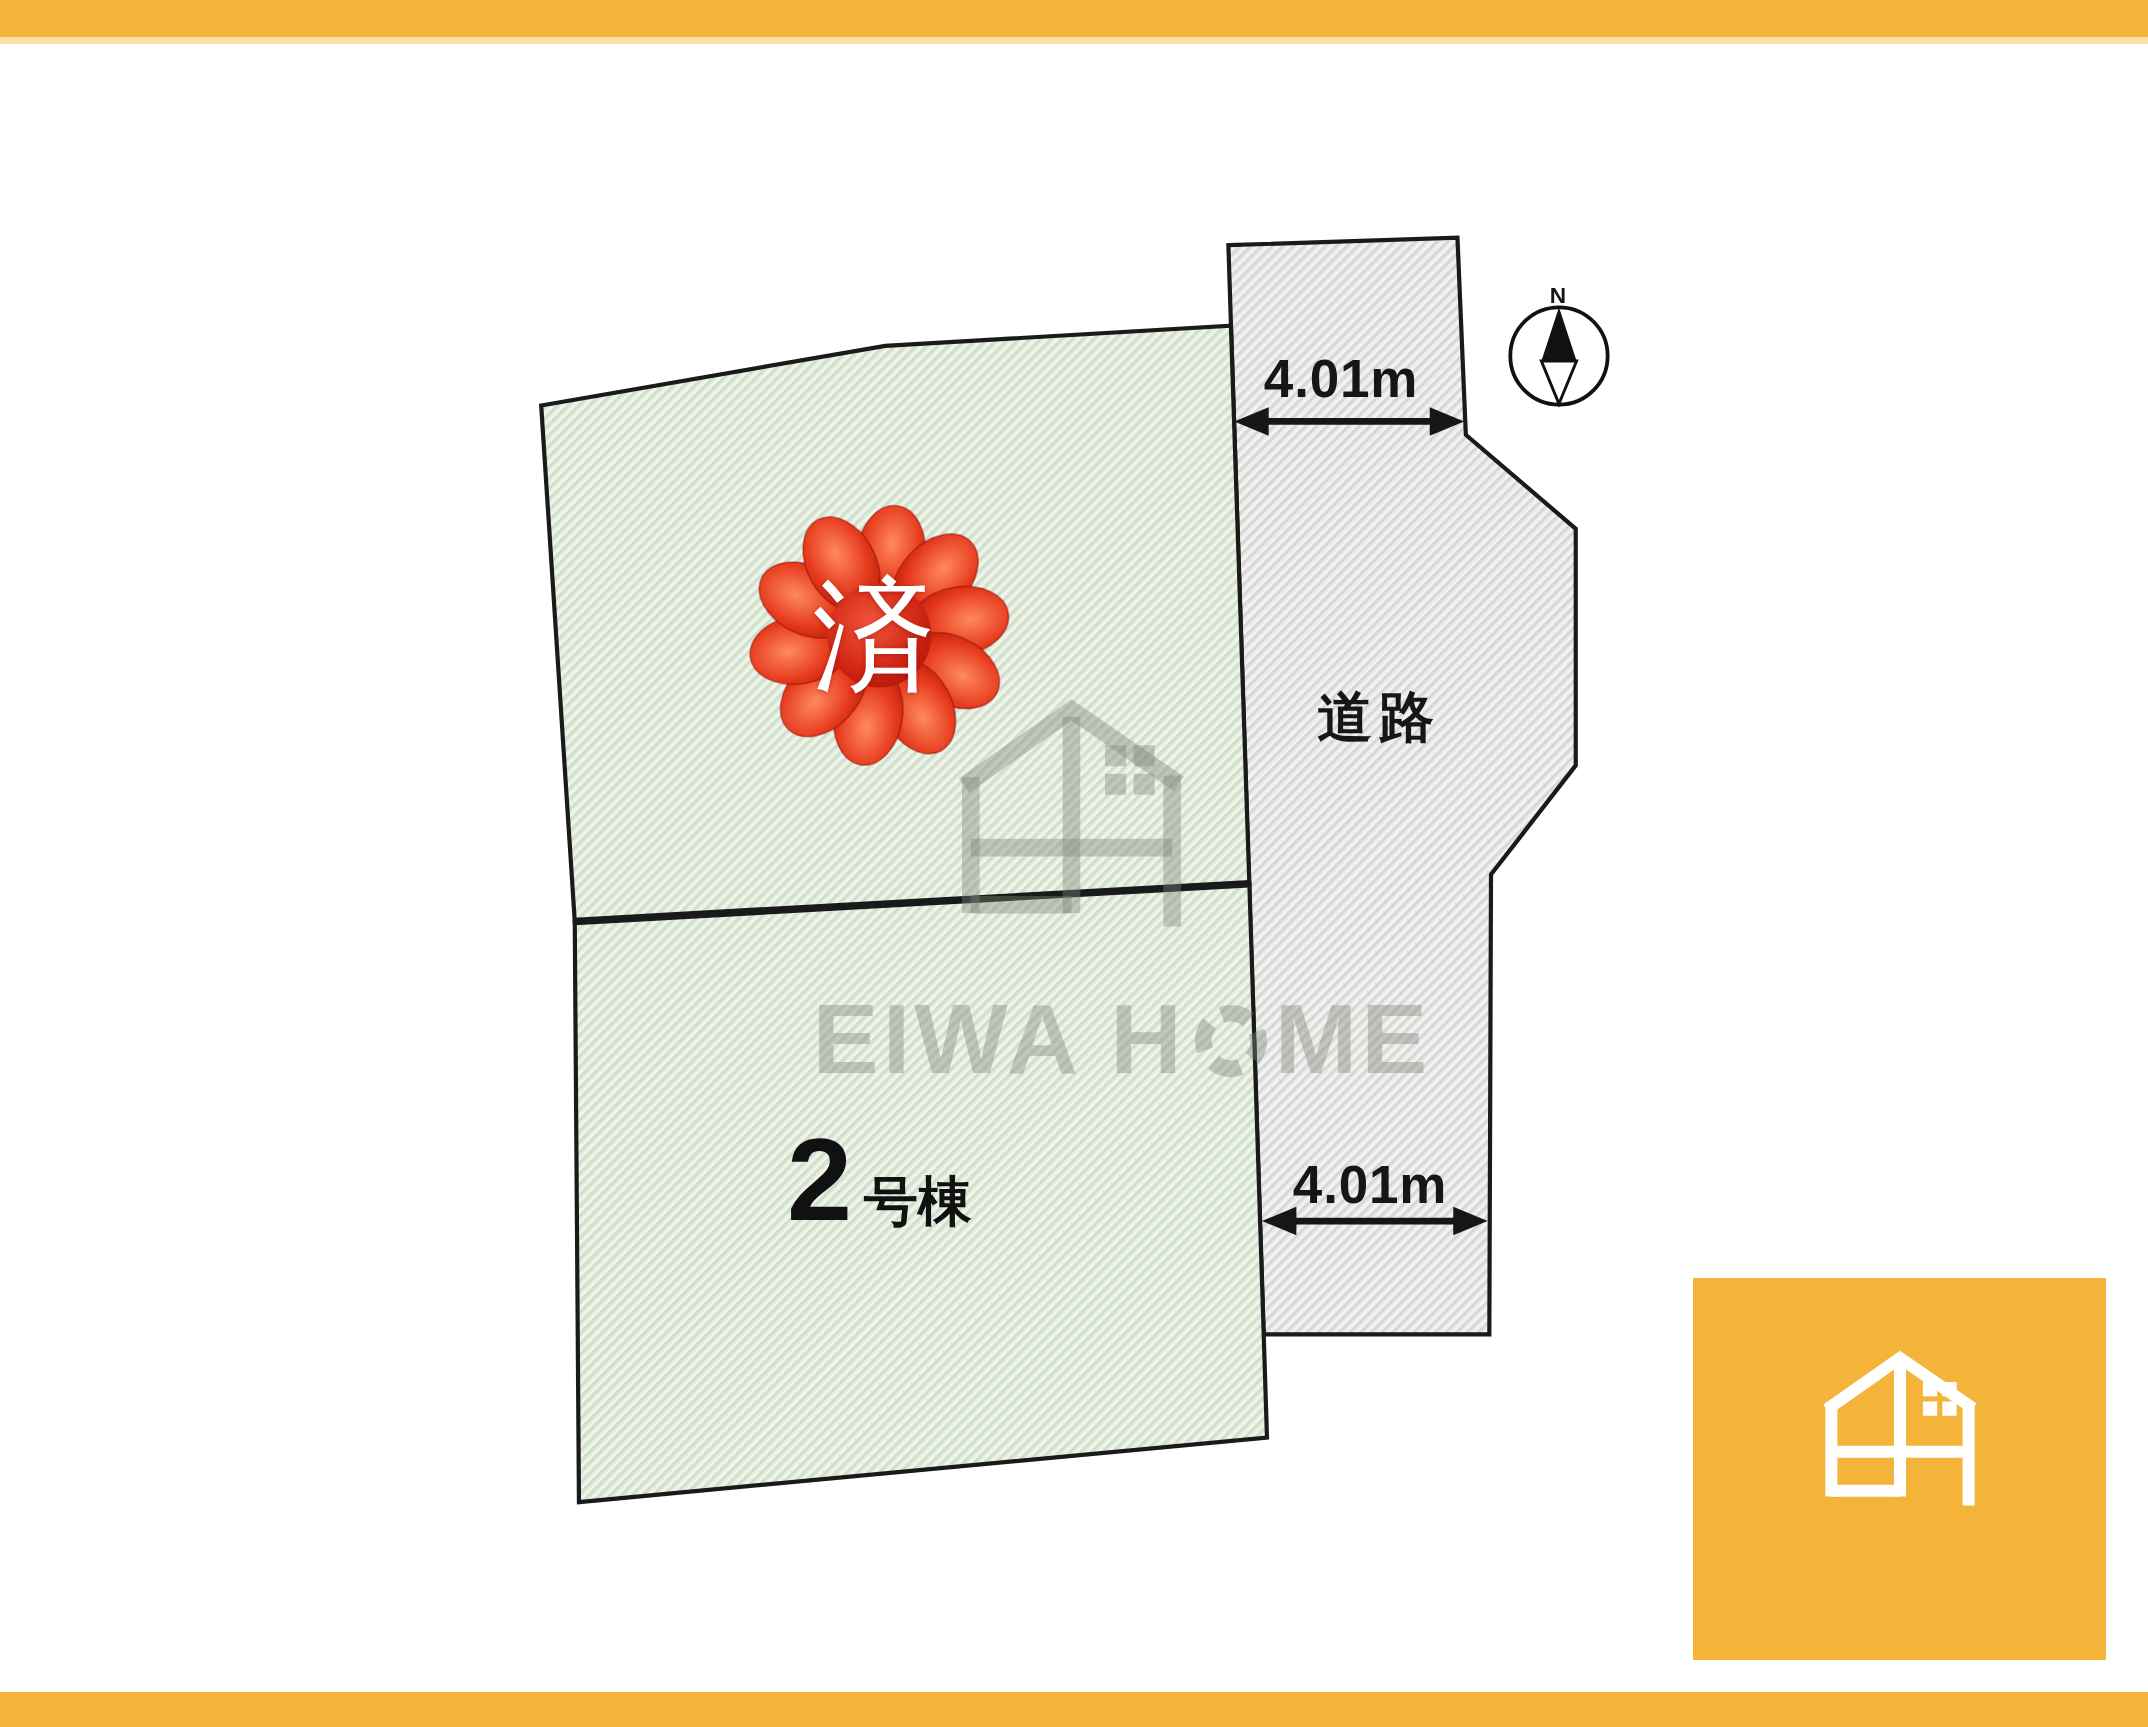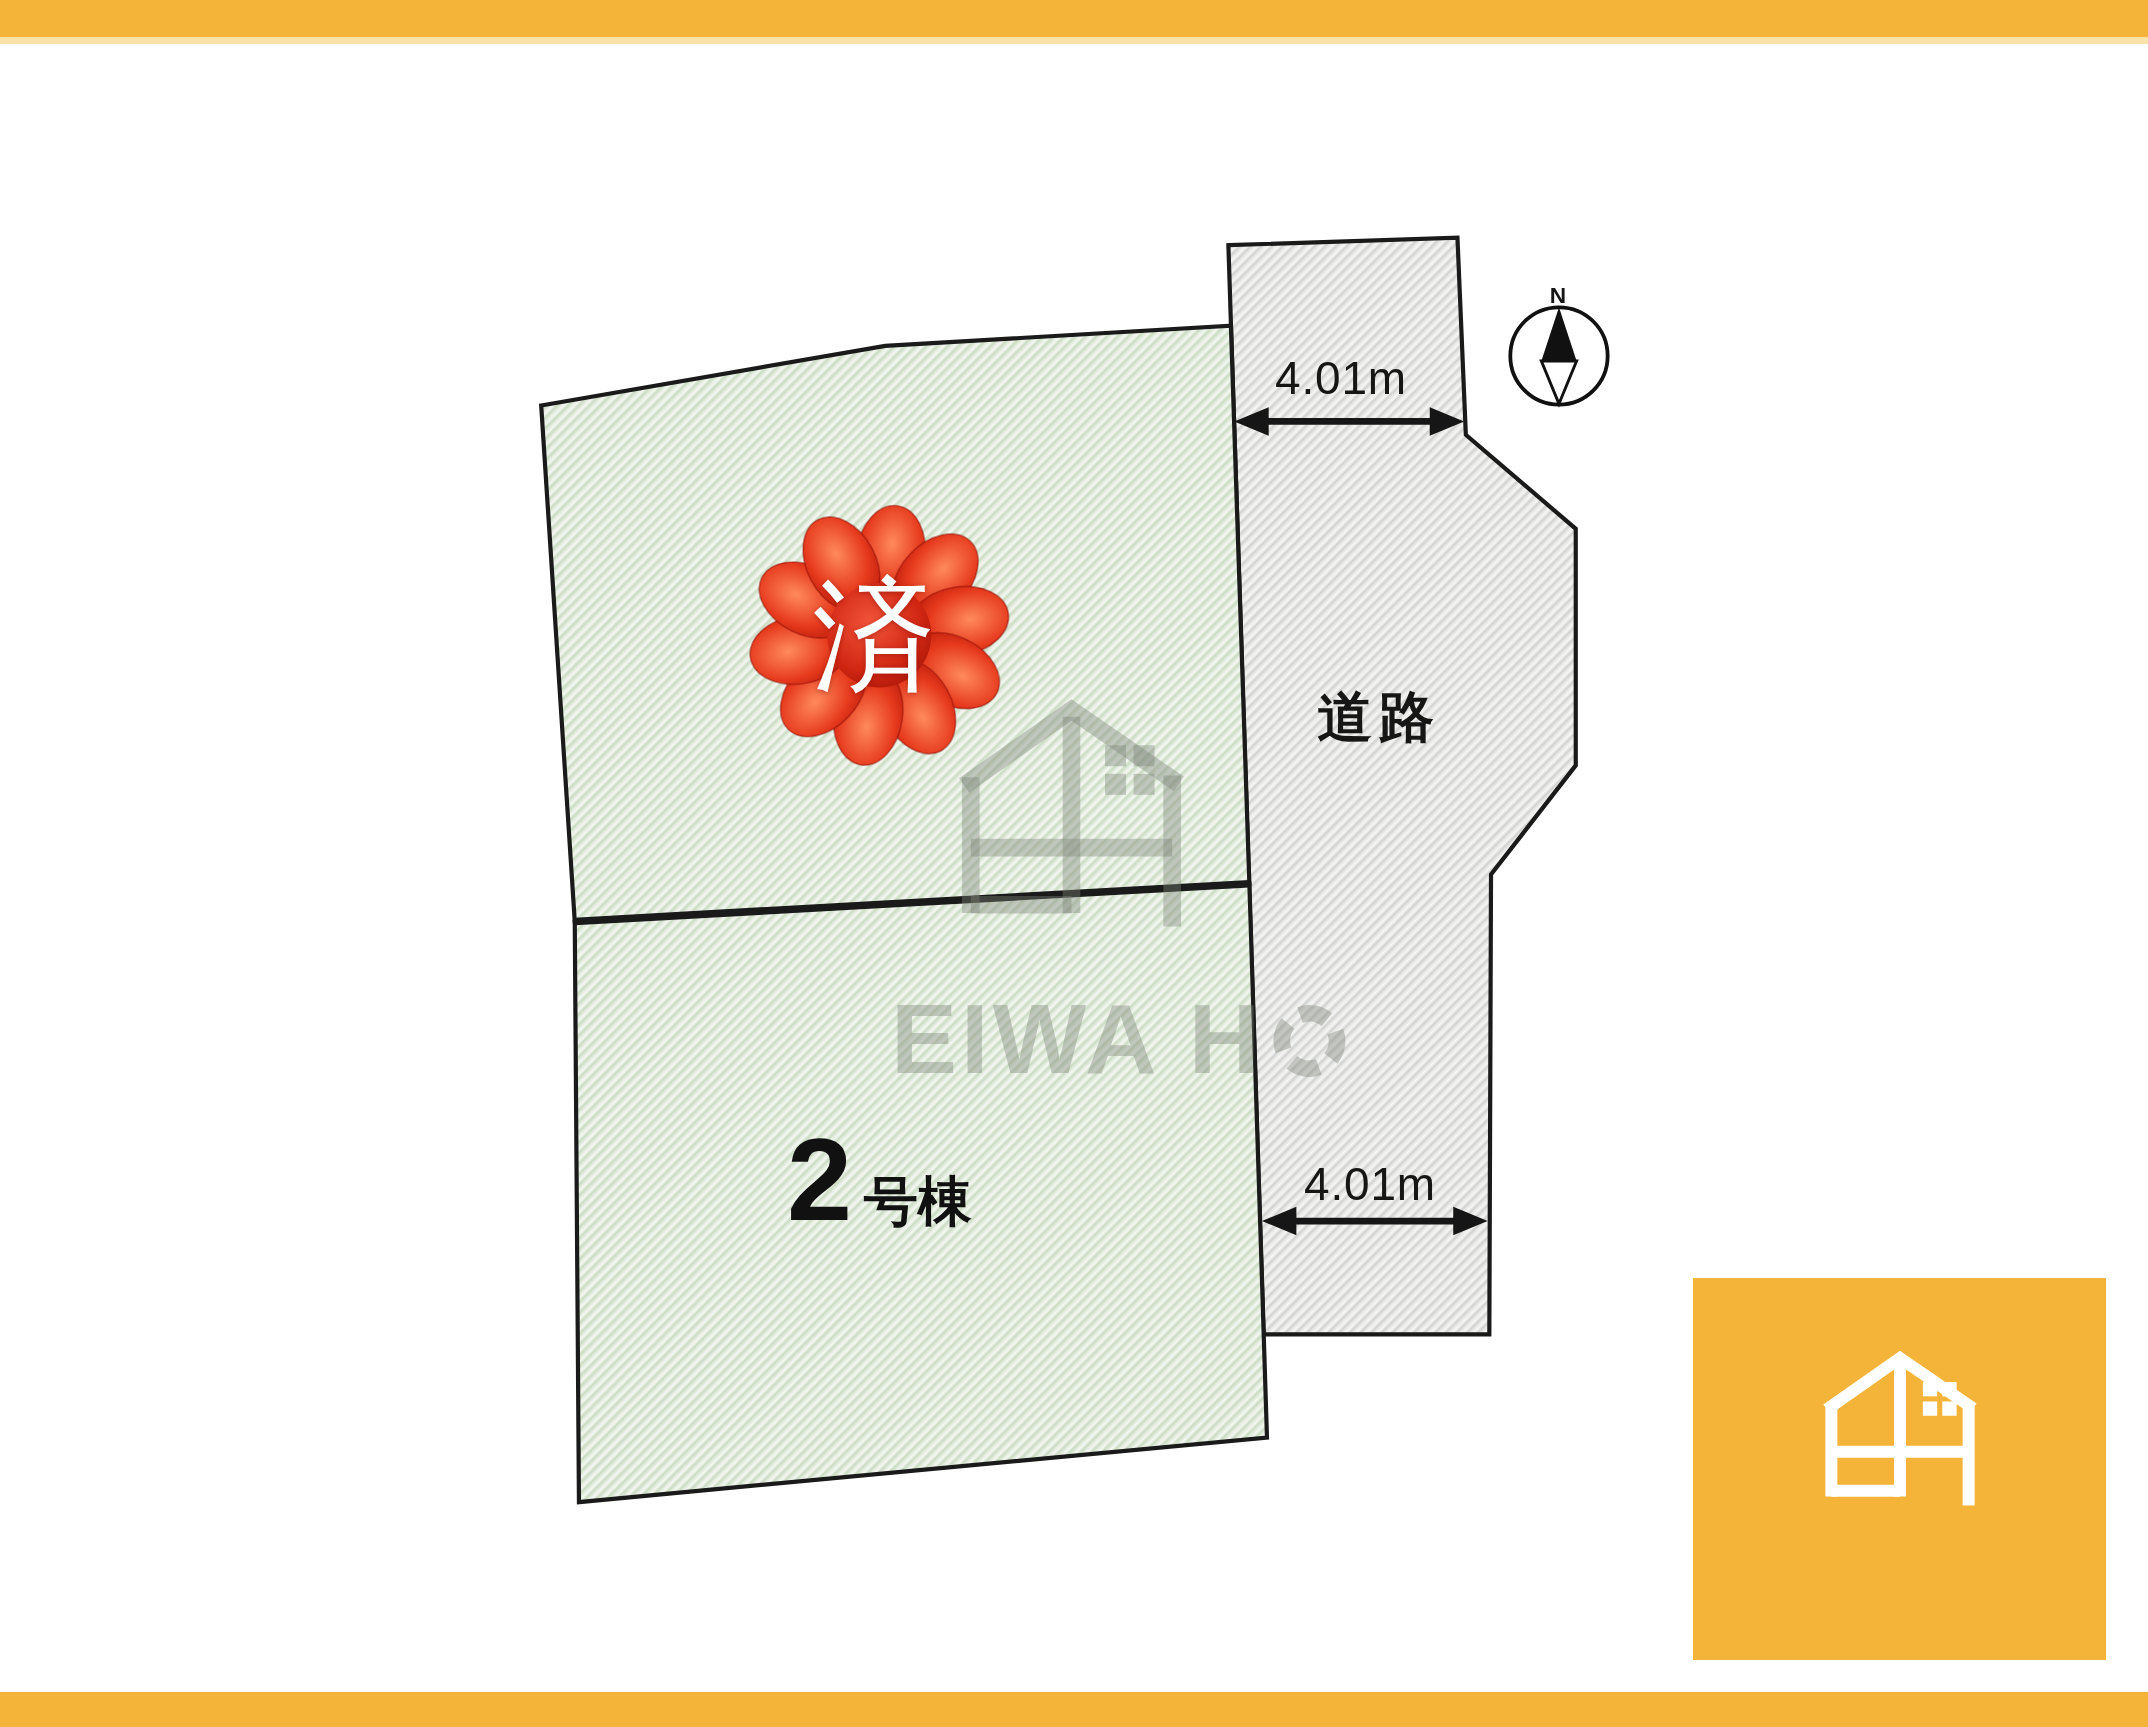--- a/index.html
+++ b/index.html
@@ -5,21 +5,21 @@
   html,body{margin:0;padding:0;background:#fff;}
   .canvas{position:relative;width:2148px;height:1728px;background:#fff;overflow:hidden;
           font-family:"Liberation Sans",sans-serif;}
   .plan{position:absolute;left:0;top:0;width:2148px;height:1728px;}
   .bar{position:absolute;left:0;width:2148px;}
   .bar-top{top:0;height:37px;}
   .bar-top-fade{position:absolute;left:0;top:37px;width:2148px;height:6.7px;}
   .bar-bottom{top:1692px;height:35px;}
   .label{position:absolute;transform:translate(-50%,-50%);white-space:nowrap;
          color:#161616;line-height:1;}
-  .dim{font-weight:normal;font-size:46px;letter-spacing:0.8px;}
+  .dim{font-weight:bold;font-size:53px;letter-spacing:0.8px;}
   .road-label{font-weight:bold;font-size:55px;letter-spacing:6.7px;text-align:center;}
   .north-label{font-weight:bold;font-size:22.7px;}
   .sold-badge{font-family:"DejaVu Serif","Liberation Serif",serif;font-size:123px;
               color:#ffffff;font-weight:500;text-shadow:0 1.7px 5px rgba(120,10,5,.45);}
   .unit-label{position:absolute;left:787px;top:1121px;line-height:1;color:#111;font-weight:bold;}
   .unit-number{font-size:117px;letter-spacing:0;}
   .unit-suffix{font-size:54px;margin-left:11.7px;}
   .brandrow{position:absolute;display:flex;align-items:center;line-height:1;font-weight:bold;}
   .brandrow .apo{display:block;}
   .wm-text{transform:translate(-50%,-50%);font-size:99px;letter-spacing:4.2px;}
@@ -128,20 +128,21 @@
 
   <div class="unit-label">
     <span class="unit-number">2</span><span class="unit-suffix">号棟</span>
   </div>
 
   <div class="brandrow wm-text wm-color" style="left:1078px;top:1038px;margin-left:44px;">
     <span>EIWA H</span>
     <svg class="apo" width="77" height="77" viewBox="0 0 92 92" style="margin:5px 5px 0 6.7px;">
       <circle cx="46" cy="46" r="33" fill="none" stroke="rgba(124,132,119,0.40)" stroke-width="20" stroke-dasharray="34 17.8" transform="rotate(-20 46 46)"></circle>
     </svg>
+    <span>ME</span>
   </div>
 
   <div class="logo-block">
     <svg class="logo-rect" viewBox="0 0 492 455">
       <rect width="492" height="455" fill="#F4B339"></rect>
     </svg>
     <svg class="logo-mark" width="173" height="159" viewBox="0 0 300 278">
       <use href="#ehmark" style="color:#ffffff"></use>
     </svg>
 

